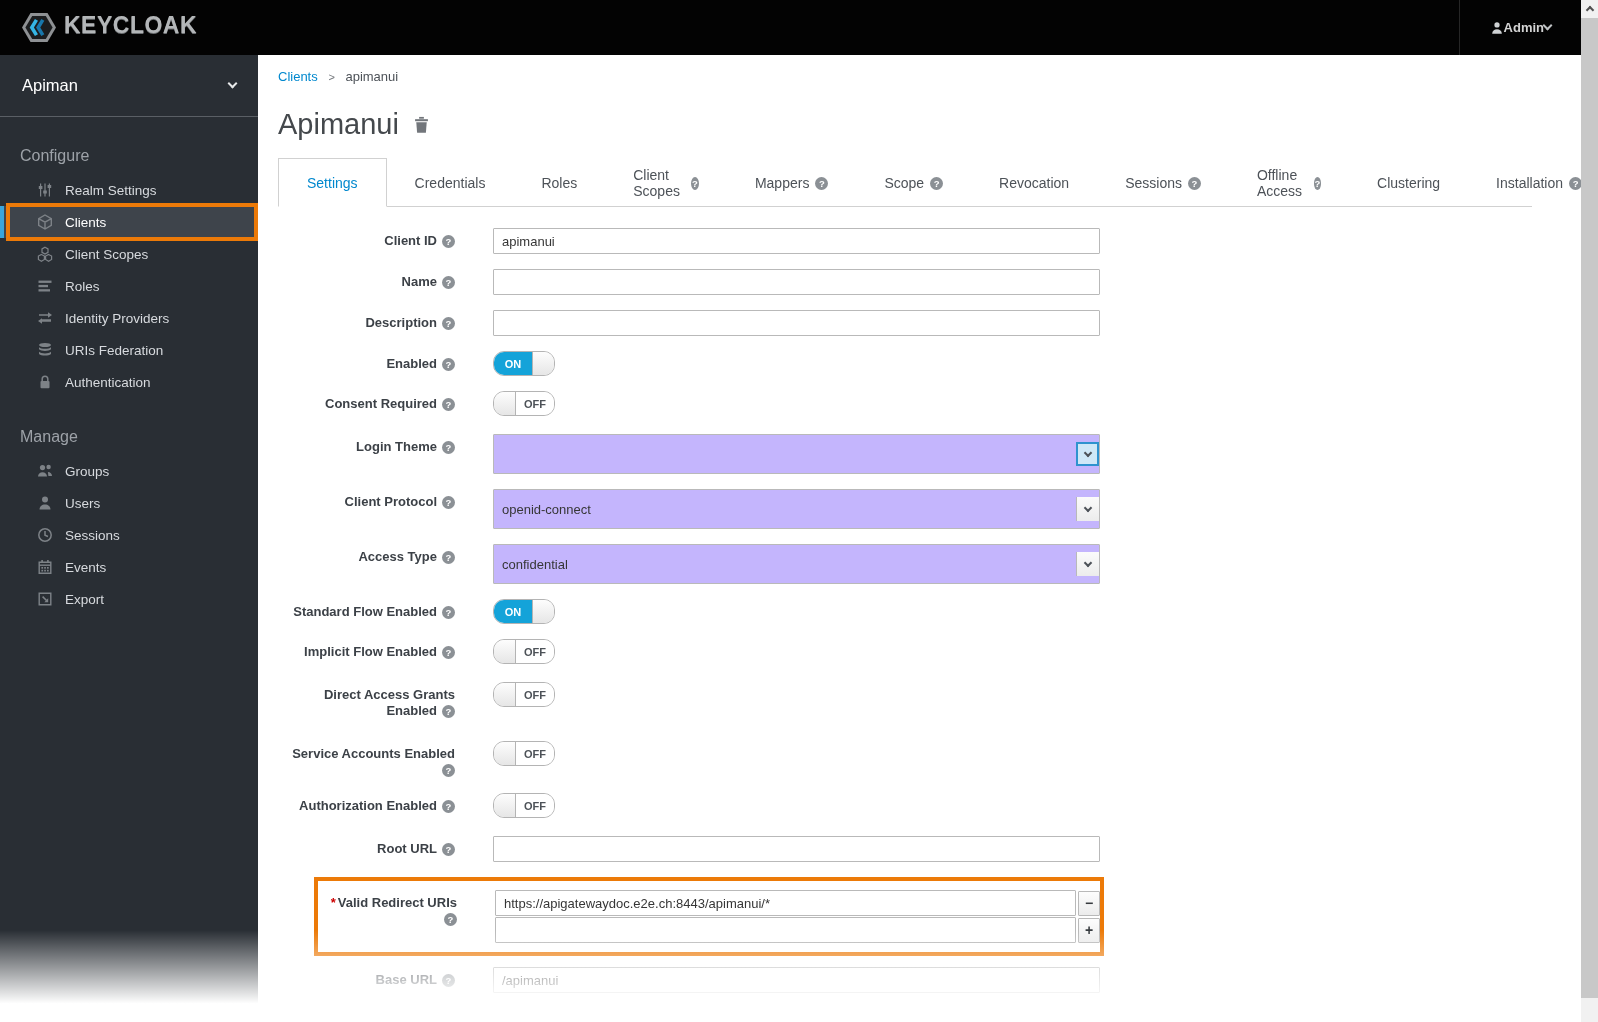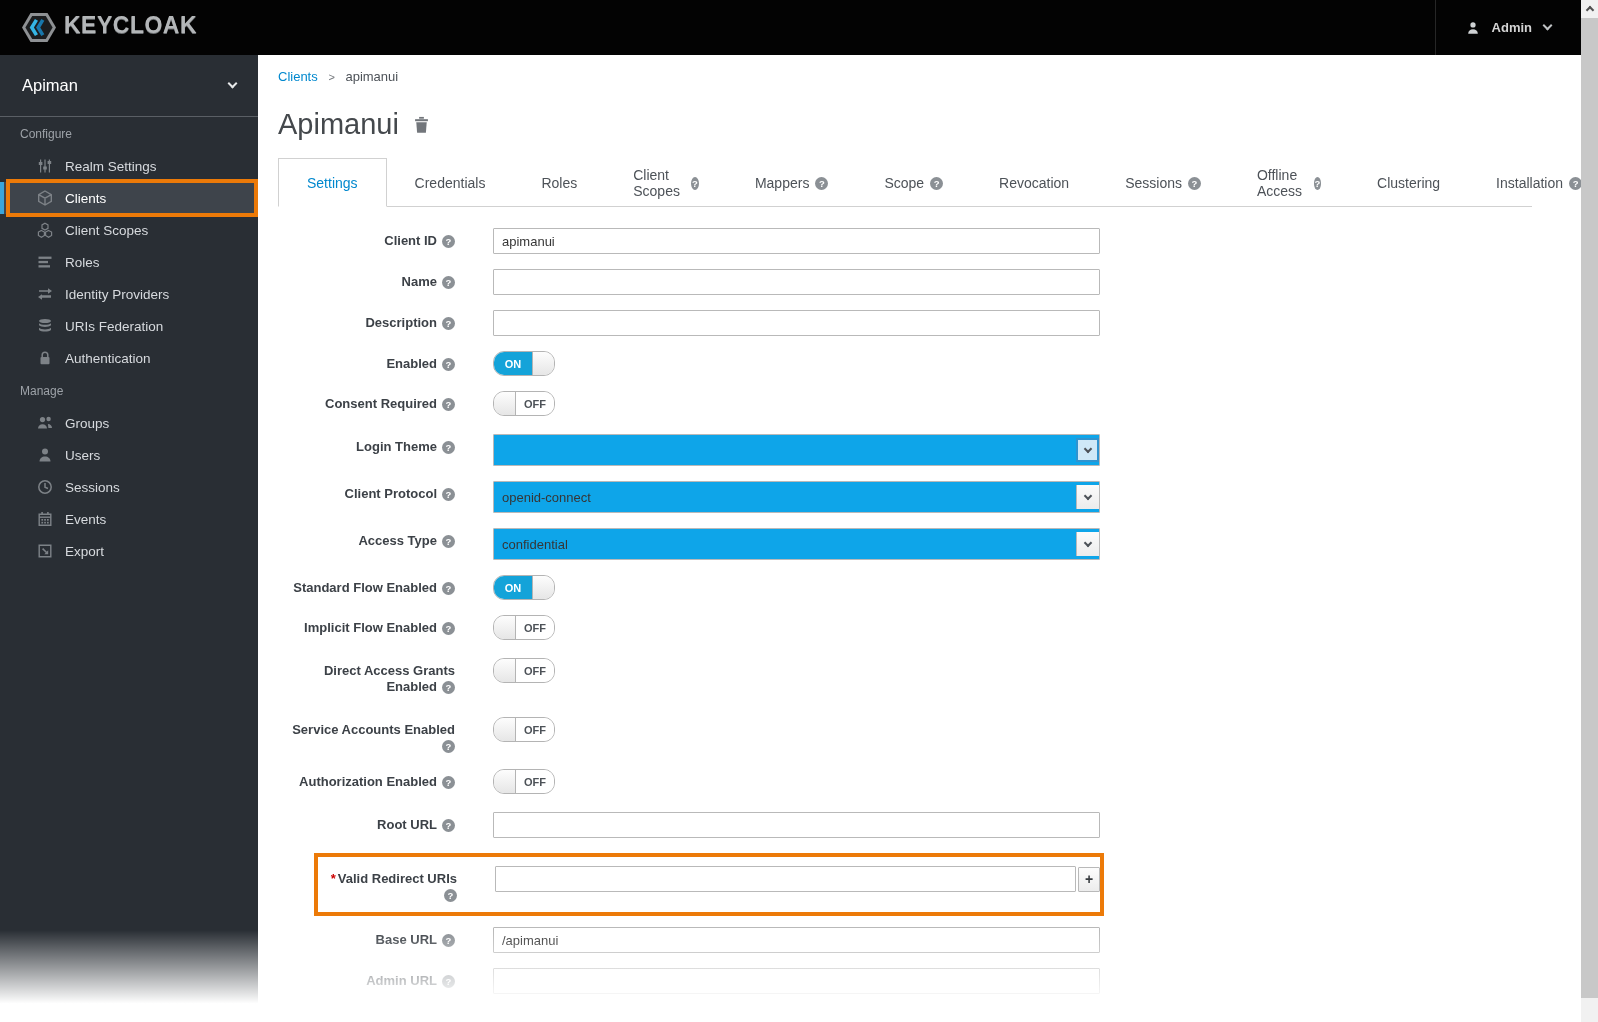--- a/index.html
+++ b/index.html
@@ -8,33 +8,33 @@
   .stage { position:relative; width:1598px; height:1022px; background:#fff; }
 
   
   .topbar { position:absolute; left:0; top:0; right:0; height:55px; background:#030303;
     display:flex; align-items:center; justify-content:space-between; z-index:30; }
   .brand { display:flex; align-items:flex-start; gap:8px; margin-left:22px; cursor:pointer; }
   .brand-icon { width:34px; height:31px; }
   .brand-text { font-size:23px; font-weight:700; letter-spacing:.5px; color:#b3b6b8;
     text-shadow:0 1px 0 #6d7073; }
   .topbar-right { height:55px; display:flex; align-items:stretch; margin-right:17px; }
-  .user-menu { display:flex; align-items:center; gap:12px; padding:0 30px; border-left:1px solid #262626;
+  .user-menu { display:flex; align-items:center; gap:0; padding:0 30px; border-left:1px solid #262626;
     color:#d4d4d4; font-size:13px; font-weight:600; cursor:pointer; }
   .user-menu svg { width:14px; height:14px; color:#cfd2d4; }
   .chev { display:inline-block; width:7px; height:7px; border-right:2px solid #bfc2c4;
     border-bottom:2px solid #bfc2c4; transform:rotate(45deg); margin-top:-4px; }
 
   
   .sidebar { position:absolute; left:0; top:55px; bottom:0; width:258px; background:#292e34; z-index:10; }
   .realm-selector { height:62px; display:flex; align-items:center; justify-content:space-between;
     padding:0 22px; border-bottom:1px solid #5a5f65; cursor:pointer; }
   .realm-name { color:#fff; font-size:16.5px; }
   .realm-selector .chev { border-color:#e6e8e9; }
-  .nav-header { margin:10px 0 9px 20px; color:#9da2a8; font-size:12px; }
+  .nav-header { margin:30px 0 9px 20px; color:#9da2a8; font-size:16px; }
   .nav-item { position:relative; height:32px; display:flex; align-items:center; padding-left:37px;
     cursor:pointer; }
   .nav-item .nav-icon { width:16px; height:16px; color:#7d8287; margin-right:12px; flex:0 0 16px; }
   .nav-item .nav-label { color:#d7dade; font-size:13.5px; }
   .nav-item.active { background:#3e444b; border-left:4px solid #39a5dc; padding-left:33px; }
   .nav-item.active .nav-label { color:#fff; }
   .nav-item.highlighted::after { content:""; position:absolute; left:2px; right:0; top:-3px; bottom:-3px;
     border:4px solid #ec7a08; pointer-events:none; }
 
   
@@ -74,22 +74,22 @@
   .switch { display:inline-flex; width:62px; height:25px; border:1px solid #b4b4b4; border-radius:11px;
     overflow:hidden; cursor:pointer; background:#fff; }
   .sw-text { flex:1; font-size:11px; font-weight:700; display:flex; align-items:center; justify-content:center; }
   .sw-handle { width:22px; background:linear-gradient(#fdfdfd,#e6e6e6); }
   .switch.on  .sw-text { background:#14a3d9; color:#fff; order:0; }
   .switch.on  .sw-handle { order:1; border-left:1px solid #b4b4b4; }
   .switch.off .sw-text { background:#fff; color:#4d5258; order:1; }
   .switch.off .sw-handle { order:0; border-right:1px solid #b4b4b4; }
 
   
-  .select-box { width:607px; height:32px; border:1px solid #b9b9b9; display:flex; align-items:center;
-    background:#0ea5e9; cursor:pointer; border-radius:1px; }
+  .select-box { width:607px; height:40px; border:1px solid #b9b9b9; display:flex; align-items:center;
+    background:#c4b5fd; cursor:pointer; border-radius:1px; }
   .select-value { flex:1; font-size:13px; color:#363636; padding:0 8px; }
   .select-caret { width:23px; height:24px; border-left:1px solid #b9b9b9;
     background:linear-gradient(#fbfbfb,#ececec); display:flex; align-items:center; justify-content:center; }
   .select-caret .chev { border-color:#4d5258; width:6px; height:6px; margin-top:-3px; }
   .select-caret.focused { background:#cfe8f7; outline:2px solid #2f93cf; outline-offset:-2px; }
 
   
   .redirect-wrap { border:4px solid #ec7a08; margin-left:36px; width:790px; padding:9px 0 9px 0;
     margin-bottom:11px; }
   .redirect-wrap .field-label { width:139px; }
@@ -522,20 +522,24 @@
           <input class="txt" type="text" value="" style="">
         </div>
       </div>
 
       <div class="redirect-wrap">
         <div class="form-row" style="margin-bottom:0;">
           <div class="field-label">
             <span class="req">*</span><span>Valid Redirect URIs</span><span class="help-badge"></span>
           </div>
           <div class="field-control">
+            <div class="uri-row">
+              <input class="txt short" type="text" value="https://apigatewaydoc.e2e.ch:8443/apimanui/*" style="">
+              <button class="sq-btn btn-minus"></button>
+            </div>
             <div class="uri-row" style="margin-bottom:0;">
               <input class="txt short" type="text" value="" style="">
               <button class="sq-btn btn-plus"></button>
             </div>
           </div>
         </div>
       </div>
 
       <div class="form-row">
         <div class="field-label">

